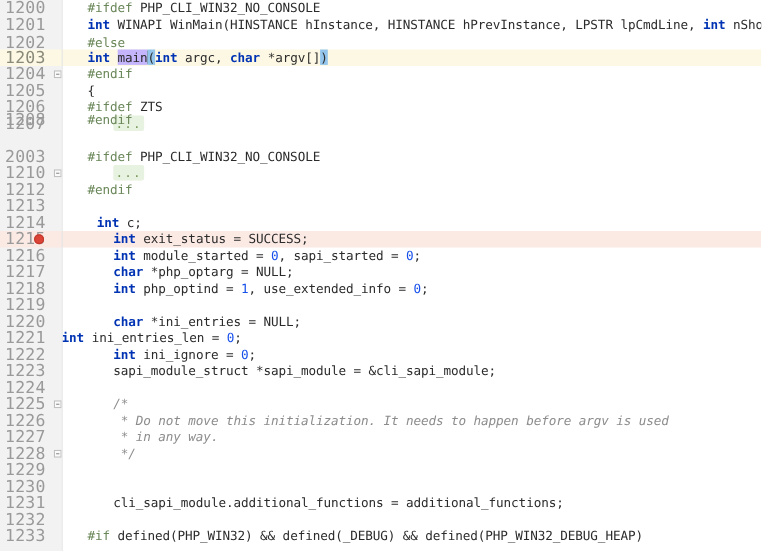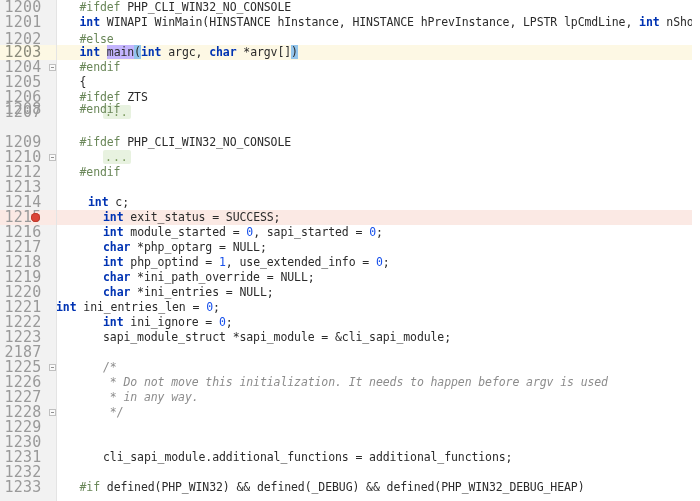--- a/index.html
+++ b/index.html
@@ -158,35 +158,35 @@
   <div id="rows">
       <div class="row" style="top: 0px; position: absolute; left: 0px; width: 700px;"><div class="lnum">1200</div><div class="code" style="padding-left: 23.5px;"><span class="pp">#ifdef</span><span class="id"> PHP_CLI_WIN32_NO_CONSOLE</span></div></div>
       <div class="row" style="top: 15px; position: absolute; left: 0px; width: 700px;"><div class="lnum">1201</div><div class="code" style="padding-left: 23.5px;"><span class="kw">int</span><span class="id"> WINAPI WinMain(HINSTANCE hInstance, HINSTANCE hPrevInstance, LPSTR lpCmdLine, </span><span class="kw">int</span><span class="id"> nShowCmd)</span></div></div>
       <div class="row" style="top: 32px; position: absolute; left: 0px; width: 700px; padding-left: 12px;"><div class="lnum">1202</div><div class="code" style="padding-left: 23.5px;"><span class="pp">#else</span></div></div>
       <div class="row caret" style="top: 45px; position: absolute; left: 0px; width: 700px;"><div class="hl"></div><div class="lnum">1203</div><div class="code" style="padding-left: 23.5px;"><span class="kw">int</span><span class="id"> </span><span class="id sel">main</span><span class="caret-bar"></span><span class="id brace-hl">(</span><span class="kw">int</span><span class="id"> argc, </span><span class="kw">char</span><span class="id"> *argv[]</span><span class="id brace-hl">)</span></div></div>
       <div class="row" style="top: 60px; position: absolute; left: 0px; width: 700px;"><div class="lnum">1204</div><div class="fold"></div><div class="code" style="padding-left: 23.5px;"><span class="pp">#endif</span></div></div>
       <div class="row" style="top: 75px; position: absolute; left: 0px; width: 700px;"><div class="lnum">1205</div><div class="code" style="padding-left: 23.5px;"><span class="id">{</span></div></div>
       <div class="row" style="top: 90px; position: absolute; left: 0px; width: 700px;"><div class="lnum">1206</div><div class="code" style="padding-left: 23.5px;"><span class="pp">#ifdef</span><span class="id"> ZTS</span></div></div>
       <div class="row" style="top: 105px; position: absolute; left: 0px; width: 700px;"><div class="lnum">1207</div><div class="code" style="padding-left: 47px;"><span class="folded">...</span></div></div>
       <div class="row" style="top: 102px; position: absolute; left: 0px; width: 700px;"><div class="lnum">1208</div><div class="code" style="padding-left: 23.5px;"><span class="pp">#endif</span></div></div>
-      <div class="row" style="top: 135px; position: absolute; left: 0px; width: 700px;"><div class="lnum">1209</div><div class="code" style="padding-left: 23.5px;"><span class="pp">#ifdef</span><span class="id"> PHP_CLI_WIN32_NO_CONSOLE</span></div></div>
+      <div class="row" style="top: 135px; position: absolute; left: 0px; width: 700px;"><div class="lnum">2003</div><div class="code" style="padding-left: 23.5px;"><span class="pp">#ifdef</span><span class="id"> PHP_CLI_WIN32_NO_CONSOLE</span></div></div>
       <div class="row" style="top: 150px; position: absolute; left: 0px; width: 700px;"><div class="lnum">1210</div><div class="fold"></div><div class="code" style="padding-left: 47px;"><span class="folded">...</span></div></div>
       <div class="row" style="top: 165px; position: absolute; left: 0px; width: 700px;"><div class="lnum">1212</div><div class="code" style="padding-left: 23.5px;"><span class="pp">#endif</span></div></div>
       <div class="row" style="top: 180px; position: absolute; left: 0px; width: 700px;"><div class="lnum">1213</div><div class="code" style="padding-left: 23.5px;"></div></div>
       <div class="row" style="top: 195px; position: absolute; left: 0px; width: 700px;"><div class="lnum">1214</div><div class="code" style="padding-left: 32px;"><span class="kw">int</span><span class="id"> c;</span></div></div>
       <div class="row bp" style="top: 210px; position: absolute; left: 0px; width: 700px;"><div class="hl"></div><div class="lnum">1215</div><div class="bpdot"></div><div class="code" style="padding-left: 47px;"><span class="kw">int</span><span class="id"> exit_status = SUCCESS;</span></div></div>
       <div class="row" style="top: 225px; position: absolute; left: 0px; width: 700px;"><div class="lnum">1216</div><div class="code" style="padding-left: 47px;"><span class="kw">int</span><span class="id"> module_started = </span><span class="num">0</span><span class="id">, sapi_started = </span><span class="num">0</span><span class="id">;</span></div></div>
       <div class="row" style="top: 240px; position: absolute; left: 0px; width: 700px;"><div class="lnum">1217</div><div class="code" style="padding-left: 47px;"><span class="kw">char</span><span class="id"> *php_optarg = NULL;</span></div></div>
       <div class="row" style="top: 255px; position: absolute; left: 0px; width: 700px;"><div class="lnum">1218</div><div class="code" style="padding-left: 47px;"><span class="kw">int</span><span class="id"> php_optind = </span><span class="num">1</span><span class="id">, use_extended_info = </span><span class="num">0</span><span class="id">;</span></div></div>
-      <div class="row" style="top: 270px; position: absolute; left: 0px; width: 700px;"><div class="lnum">1219</div><div class="code" style="padding-left: 47px;"><span class="kw">char</span><span class="id"> *ini_path_override = NULL;</span></div></div>
+      <div class="row" style="top: 270px; position: absolute; left: 0px; width: 700px;"><div class="lnum">1219</div></div>
       <div class="row" style="top: 285px; position: absolute; left: 0px; width: 700px;"><div class="lnum">1220</div><div class="code" style="padding-left: 47px;"><span class="kw">char</span><span class="id"> *ini_entries = NULL;</span></div></div>
       <div class="row" style="top: 300px; position: absolute; left: 0px; width: 700px;"><div class="lnum">1221</div><div class="code" style=""><span class="kw">int</span><span class="id"> ini_entries_len = </span><span class="num">0</span><span class="id">;</span></div></div>
       <div class="row" style="top: 315px; position: absolute; left: 0px; width: 700px;"><div class="lnum">1222</div><div class="code" style="padding-left: 47px;"><span class="kw">int</span><span class="id"> ini_ignore = </span><span class="num">0</span><span class="id">;</span></div></div>
       <div class="row" style="top: 330px; position: absolute; left: 0px; width: 700px;"><div class="lnum">1223</div><div class="code" style="padding-left: 47px;"><span class="id">sapi_module_struct *sapi_module = &amp;cli_sapi_module;</span></div></div>
-      <div class="row" style="top: 345px; position: absolute; left: 0px; width: 700px;"><div class="lnum">2187</div><div class="code" style="padding-left: 23.5px;"></div></div>
+      <div class="row" style="top: 345px; position: absolute; left: 0px; width: 700px;"><div class="lnum">1224</div><div class="code" style="padding-left: 23.5px;"></div></div>
       <div class="row" style="top: 360px; position: absolute; left: 0px; width: 700px;"><div class="lnum">1225</div><div class="fold"></div><div class="code" style="padding-left: 47px;"><span class="cmt">/*</span></div></div>
       <div class="row" style="top: 375px; position: absolute; left: 0px; width: 700px;"><div class="lnum">1226</div><div class="code" style="padding-left: 47px;"><span class="cmt"> * Do not move this initialization. It needs to happen before argv is used</span></div></div>
       <div class="row" style="top: 390px; position: absolute; left: 0px; width: 700px;"><div class="lnum">1227</div><div class="code" style="padding-left: 47px;"><span class="cmt"> * in any way.</span></div></div>
       <div class="row" style="top: 405px; position: absolute; left: 0px; width: 700px;"><div class="lnum">1228</div><div class="fold"></div><div class="code" style="padding-left: 47px;"><span class="cmt"> */</span></div></div>
       <div class="row" style="top: 420px; position: absolute; left: 0px; width: 700px;"><div class="lnum">1229</div></div>
       <div class="row" style="top: 435px; position: absolute; left: 0px; width: 700px;"><div class="lnum">1230</div><div class="code" style="padding-left: 23.5px;"></div></div>
       <div class="row" style="top: 450px; position: absolute; left: 0px; width: 700px;"><div class="lnum">1231</div><div class="code" style="padding-left: 47px;"><span class="id">cli_sapi_module.additional_functions = additional_functions;</span></div></div>
       <div class="row" style="top: 465px; position: absolute; left: 0px; width: 700px;"><div class="lnum">1232</div><div class="code" style="padding-left: 23.5px;"></div></div>
       <div class="row clipped" style="top: 480px; position: absolute; left: 0px; width: 682px;"><div class="lnum">1233</div><div class="code" style="padding-left: 23.5px;"><span class="pp">#if</span><span class="id"> defined(PHP_WIN32) &amp;&amp; defined(_DEBUG) &amp;&amp; defined(PHP_WIN32_DEBUG_HEAP)</span></div></div>
     </div>

